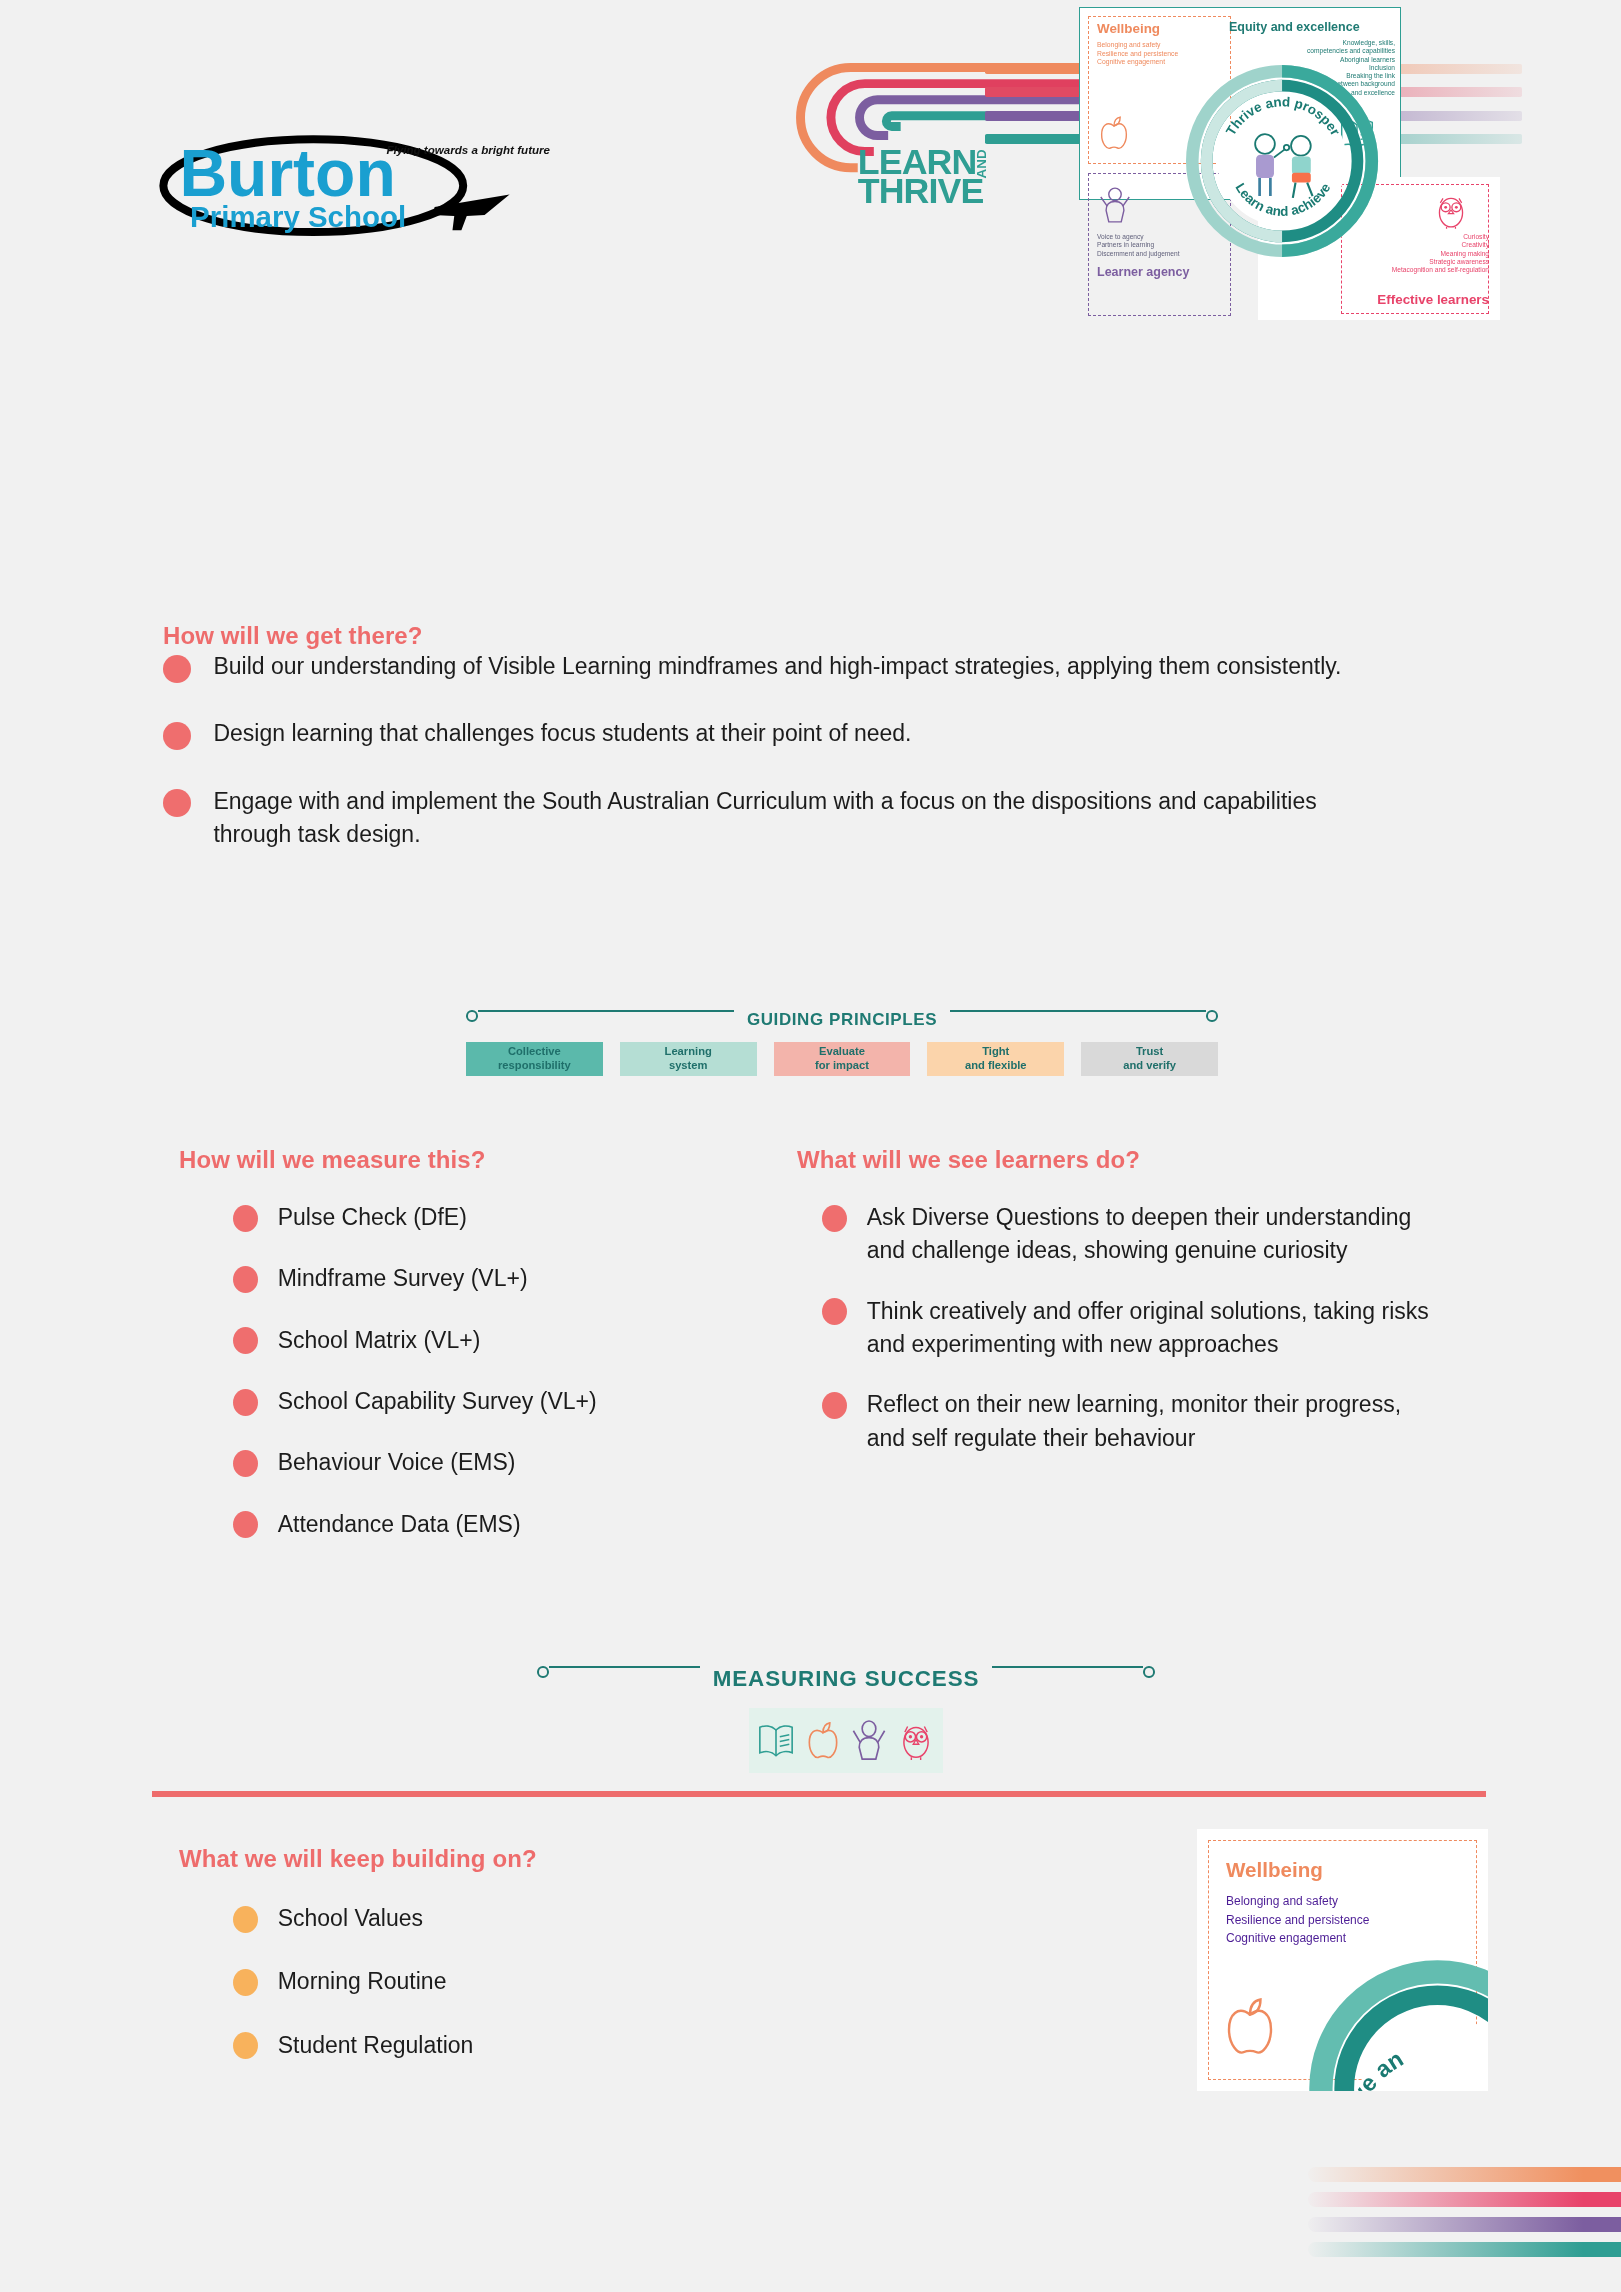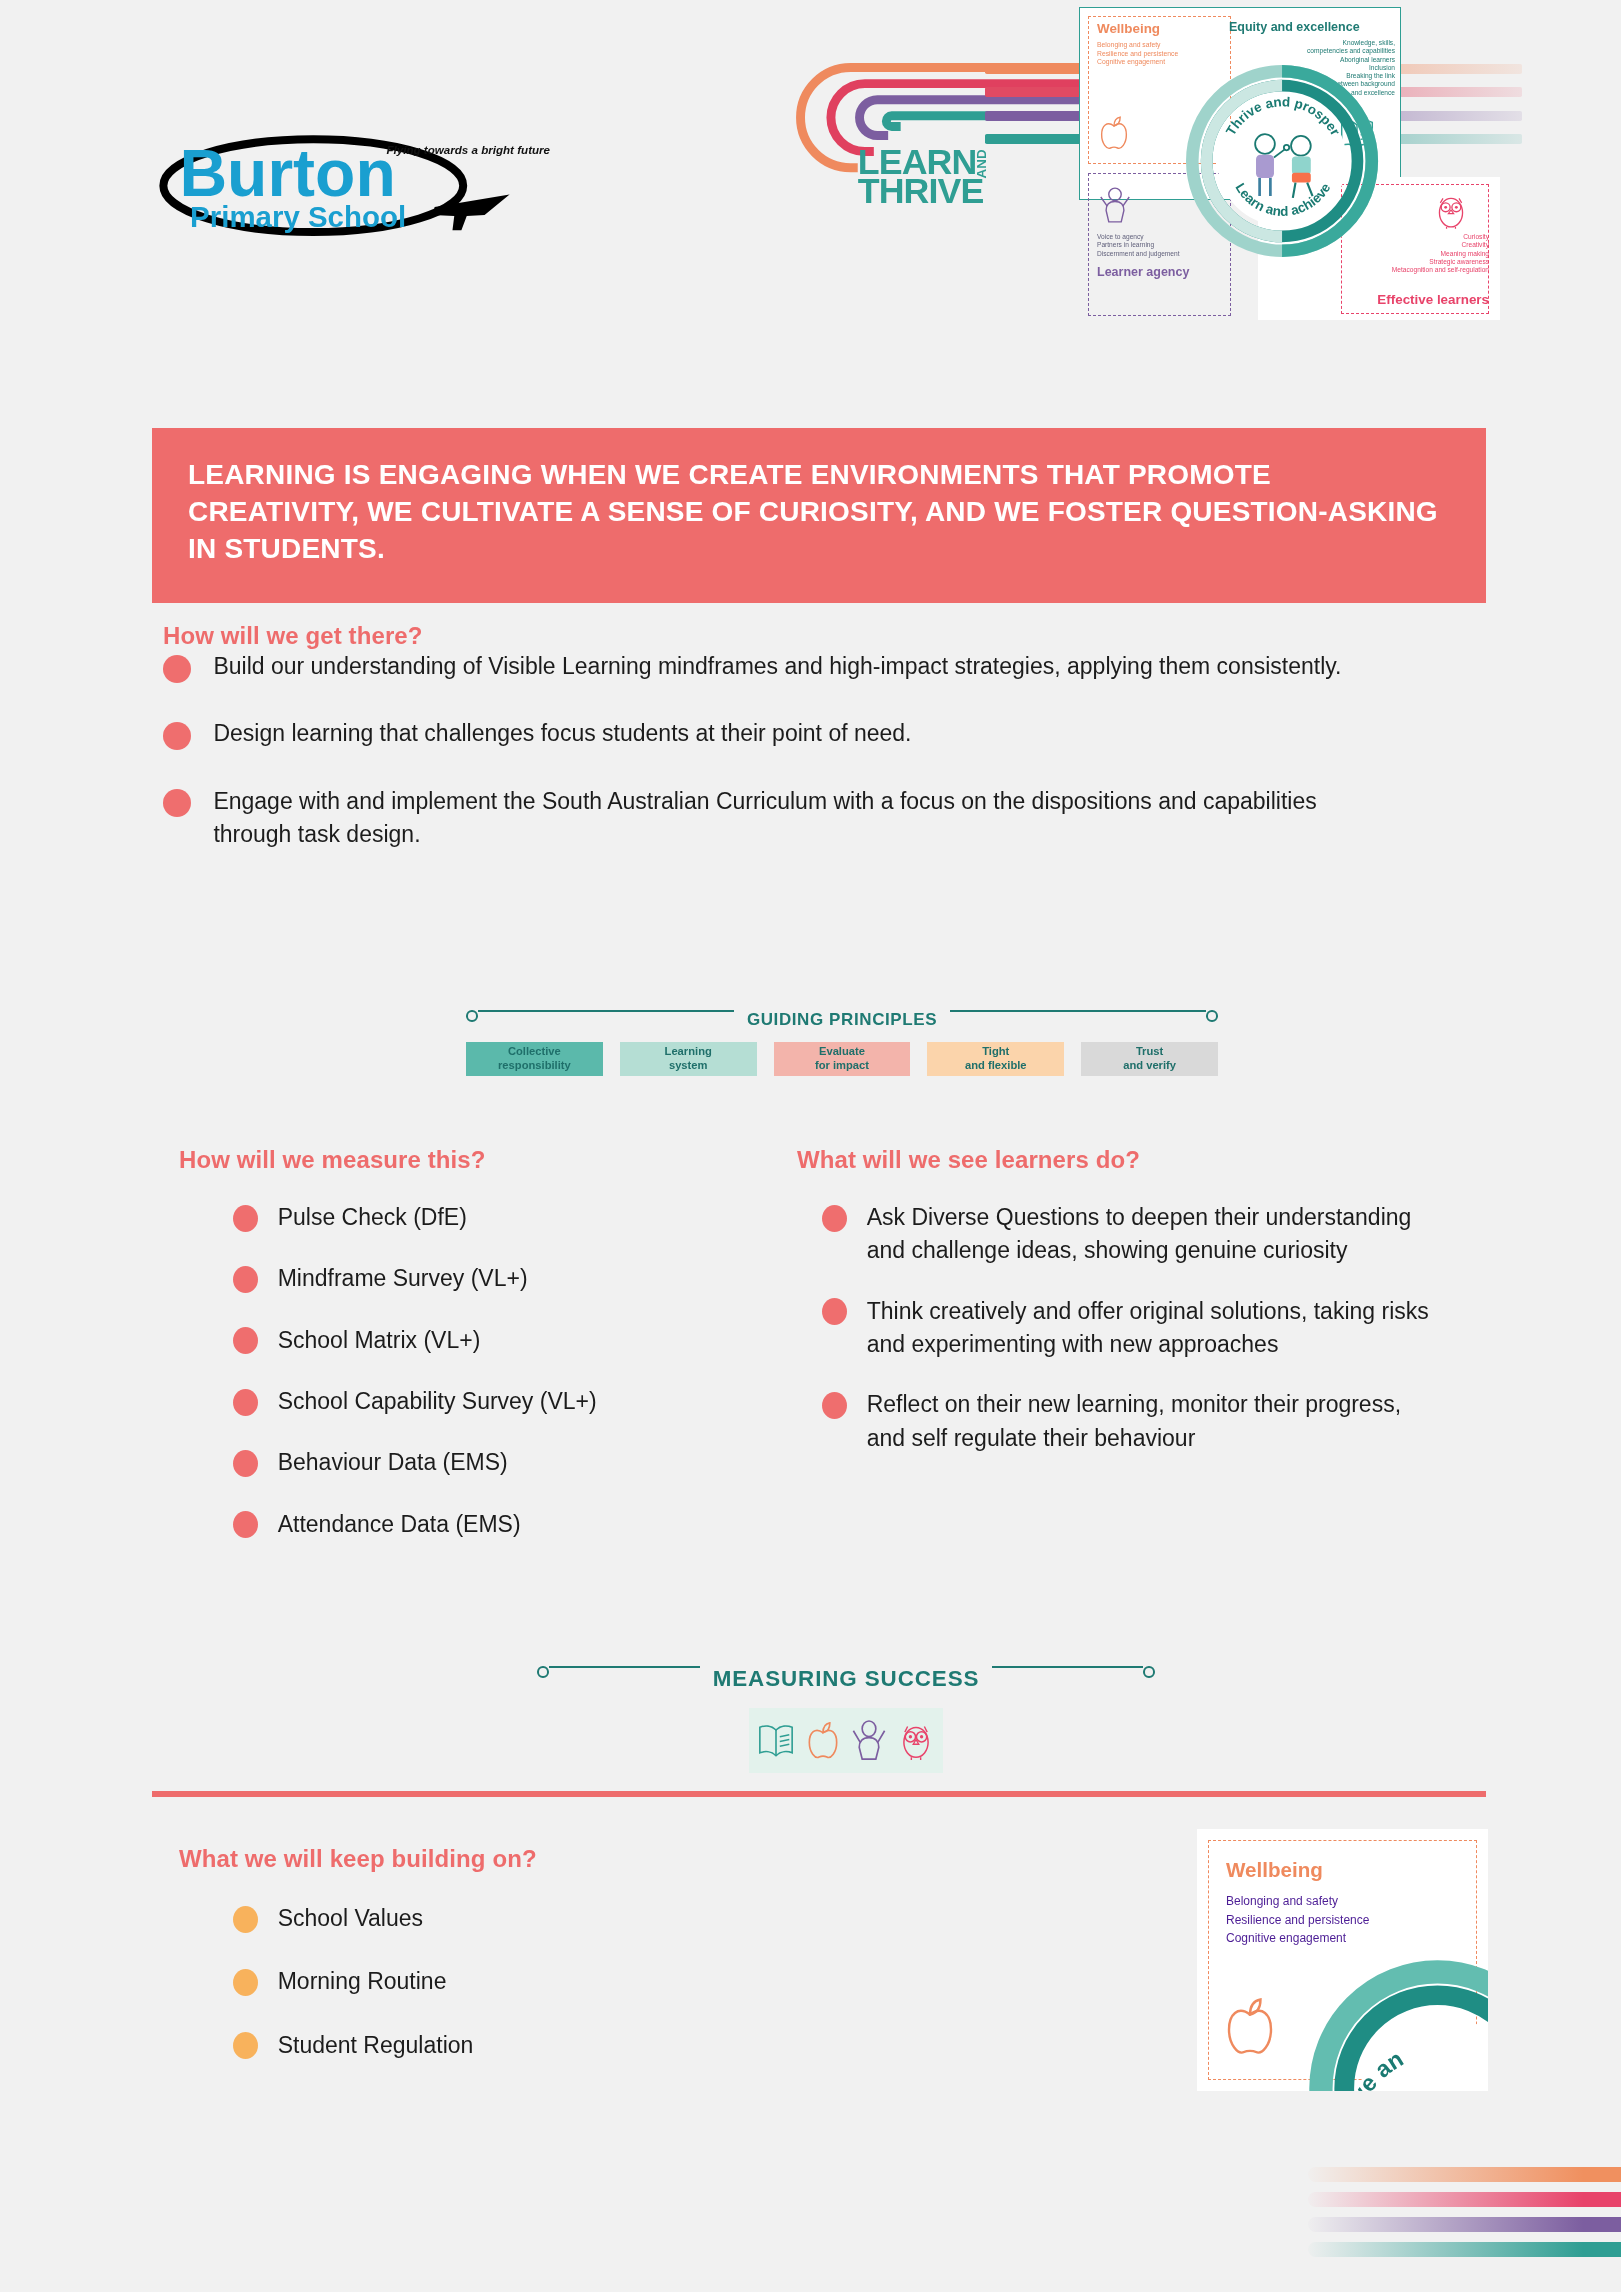--- a/index.html
+++ b/index.html
@@ -263,23 +263,20 @@
             <circle cx="128" cy="90" r="11" fill="none" stroke="#1a7a72" stroke-width="2"></circle>
             <rect x="118" y="102" width="21" height="20" rx="4" fill="#8fd4cc"></rect>
             <rect x="118" y="120" width="21" height="11" rx="3" fill="#f8714a"></rect>
             <path d="M122 131 L119 148 M135 131 L141 146" stroke="#1a7a72" stroke-width="2.4" fill="none"></path>
           </g>
         </svg>
       </div>
     </div>
   </div>
 
-  <div class="banner">
-    <div class="banner-text">LEARNING IS ENGAGING WHEN WE CREATE ENVIRONMENTS THAT PROMOTE CREATIVITY, WE CULTIVATE A SENSE OF CURIOSITY, AND WE FOSTER QUESTION-ASKING IN STUDENTS.</div>
-  </div>
 
   <div class="get-there">
     <div class="sec-head">How will we get there?</div>
 
     <div class="bullet-row">
       <span class="dot dot-lg"></span>
       <span class="b-text">Build our understanding of Visible Learning mindframes and high-impact strategies, applying them consistently.</span>
     </div>
     <div class="bullet-row">
       <span class="dot dot-lg"></span>
@@ -333,21 +330,21 @@
       <div class="bullet-row">
         <span class="dot dot-md"></span>
         <span class="b-text">School Matrix (VL+)</span>
       </div>
       <div class="bullet-row">
         <span class="dot dot-md"></span>
         <span class="b-text">School Capability Survey (VL+)</span>
       </div>
       <div class="bullet-row">
         <span class="dot dot-md"></span>
-        <span class="b-text">Behaviour Data (EMS)</span>
+        <span class="b-text">Behaviour Voice (EMS)</span>
       </div>
       <div class="bullet-row">
         <span class="dot dot-md"></span>
         <span class="b-text">Attendance Data (EMS)</span>
       </div>
     </div>
 
     <div class="col-r">
       <div class="sec-head">What will we see learners do?</div>
       <div class="bullet-row">

